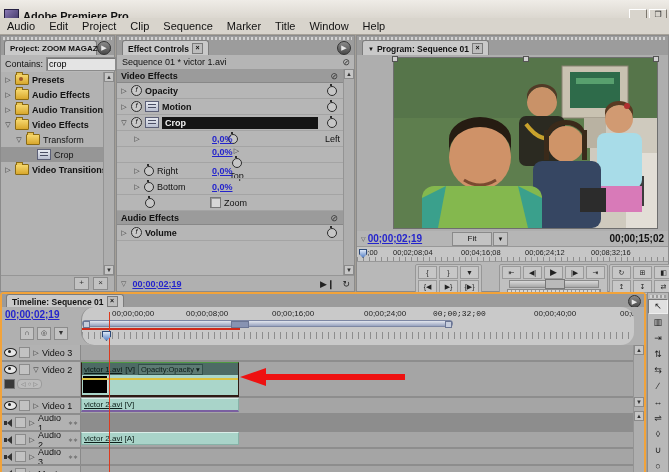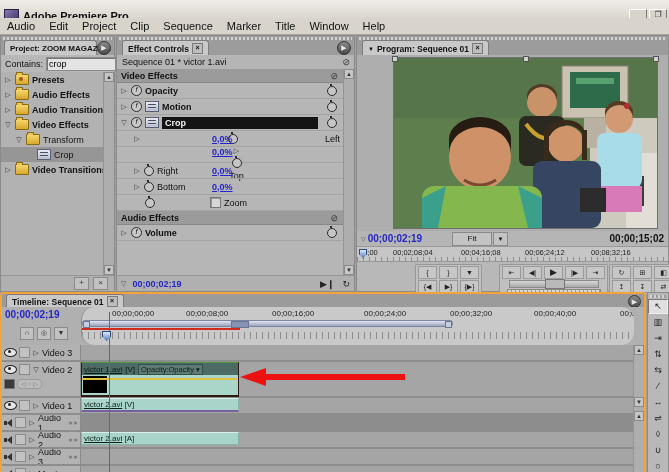--- a/index.html
+++ b/index.html
@@ -19,21 +19,21 @@
   .panel{position:absolute;background:#b4b4b4;border:1px solid #8b8b8b;box-sizing:border-box;}
   .phead{position:absolute;left:0;right:0;top:0;height:19px;background:#9c9c9c;border-bottom:1px solid #858585;}
   .dots{position:absolute;left:2px;right:2px;top:1px;height:3px;
     background:repeating-linear-gradient(90deg,#d2d2d2 0 2px,#9c9c9c 2px 4px);}
   .tab{position:absolute;left:5px;top:4px;height:15px;display:flex;align-items:center;gap:3px;
     background:#c9c9c9;border:1px solid #7c7c7c;border-bottom:none;border-radius:3px 3px 0 0;
     font-size:8.5px;font-weight:bold;padding:0 5px;white-space:nowrap;}
   .tabx{width:9px;height:9px;border:1px solid #7a7a7a;background:#bdbdbd;font-size:7px;line-height:8px;text-align:center;}
   .pmenu{position:absolute;right:3px;top:5px;width:12px;height:12px;border-radius:50%;
     background:linear-gradient(#8a8a8a,#4a4a4a);color:#e8e8e8;font-size:7px;line-height:12px;text-align:center;border:1px solid #333;}
-  .tc{color:#2424cc;font-weight:bold;}
+  .tc{color:#2424cc;font-weight:bold;text-decoration:underline;}
   .vscroll{position:absolute;width:10px;background:#aeaeae;border-left:1px solid #949494;}
   .sarrow{position:absolute;left:0;width:10px;height:10px;background:#c6c6c6;border:1px solid #8b8b8b;
     font-size:6px;line-height:9px;text-align:center;color:#333;box-sizing:border-box;}
   
   .contains-row{position:absolute;left:0;right:0;top:19px;height:17px;background:#b8b8b8;display:flex;align-items:center;
     gap:3px;padding:0 4px;font-size:9px;border-bottom:1px solid #9d9d9d;}
   .search-input{width:64px;height:12px;font-size:9px;font-family:"Liberation Sans",sans-serif;background:#e4e4e4;
     border:1px solid #8b8b8b;box-shadow:inset 1px 1px 0 #777;padding:0 2px;}
   .tree{position:absolute;left:0;right:11px;top:36px;bottom:16px;background:#b2b2b2;overflow:hidden;}
   .trow2{height:15px;display:flex;align-items:center;gap:3px;font-size:9px;white-space:nowrap;}
@@ -467,21 +467,21 @@
           <span class="wend" style="left:0;"></span>
           <span class="wthumb"></span>
           <span class="wend" style="right:0;"></span>
         </div>
         <div class="renderline"></div>
         <span class="ph-head"></span>
       <span class="tl-rlabel" style="left: 30px;">00;00;00;00</span>
           <span class="tl-rlabel" style="left: 104px;">00;00;08;00</span>
           <span class="tl-rlabel" style="left: 190px;">00;00;16;00</span>
           <span class="tl-rlabel" style="left: 282px;">00;00;24;00</span>
-          <span class="tl-rlabel" style="left: 368px;">00;00;32;00</span>
+          <span class="tl-rlabel" style="left: 351px; font-family: Liberation Mono, monospace;">00;00;32;00</span>
           <span class="tl-rlabel" style="left: 452px;">00;00;40;00</span>
           <span class="tl-rlabel" style="left: 538px;">00;00</span>
         </div>
     </div>
     <div class="tl-tracks" id="tl-tracks">
         <div class="trow">
           <div class="thead">
             <span class="eye"></span>
             <span class="lockbox"></span>
             <span class="tri">▷</span>

